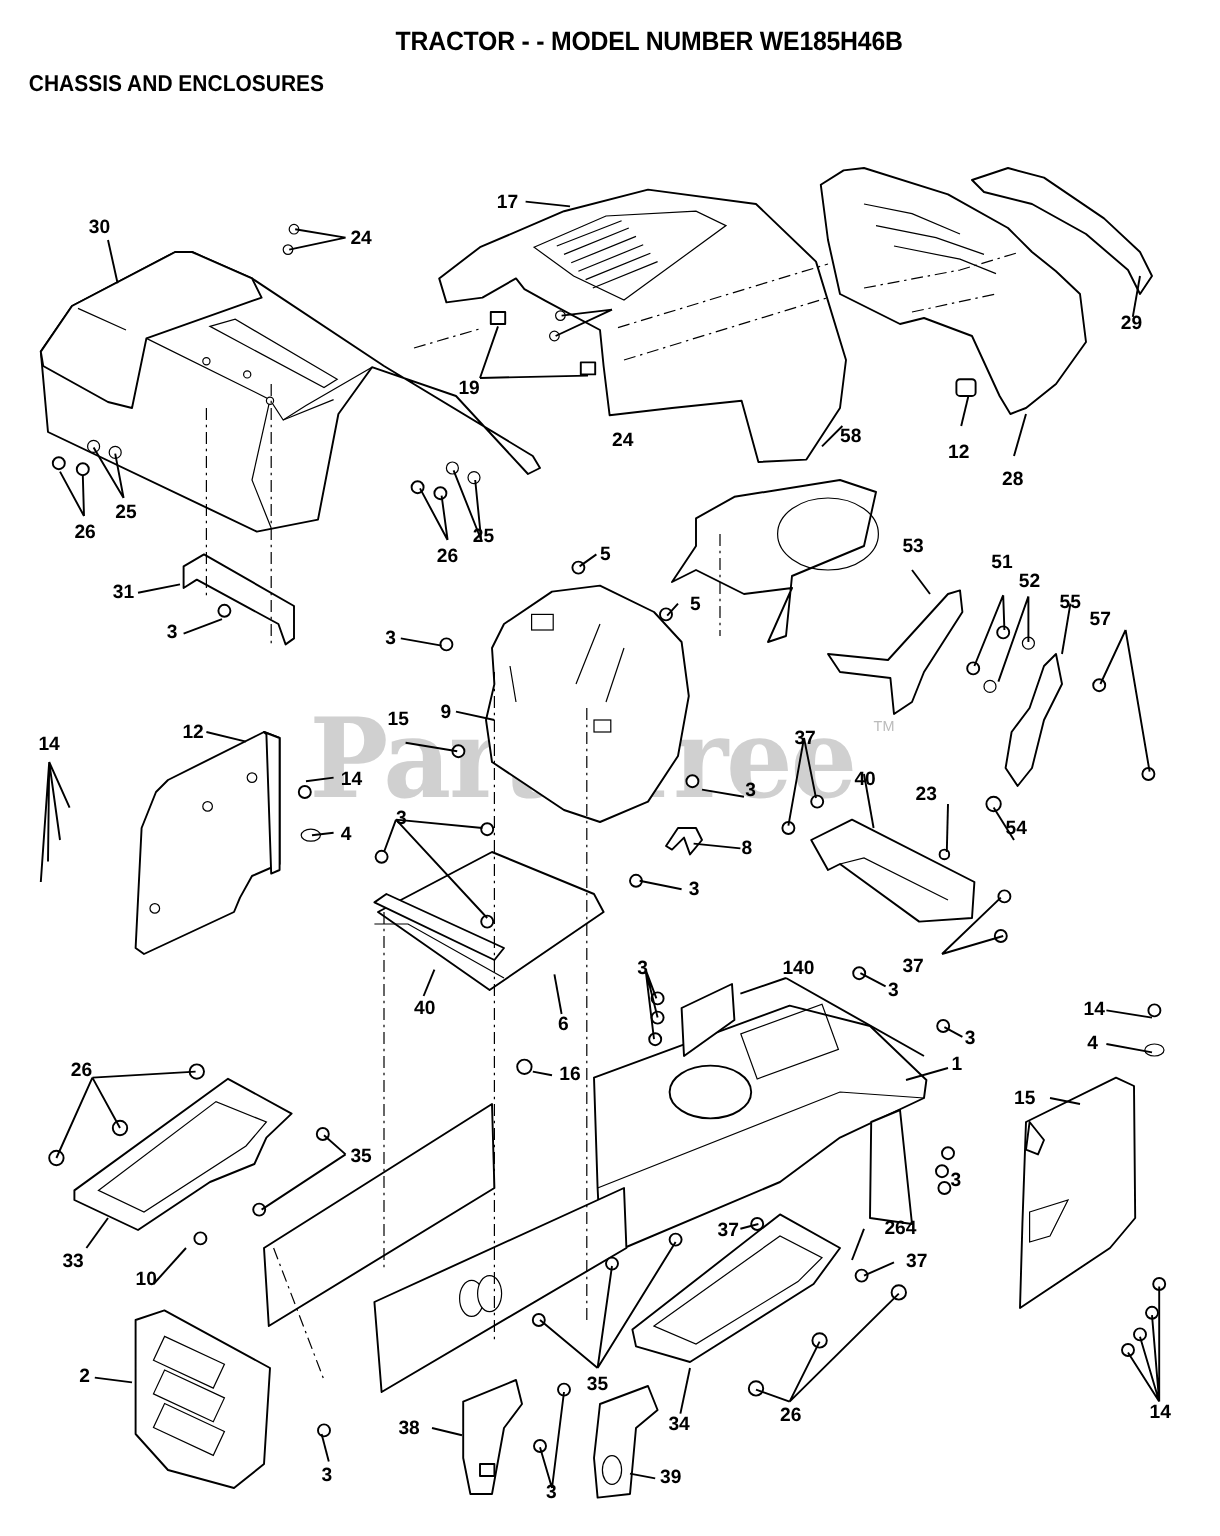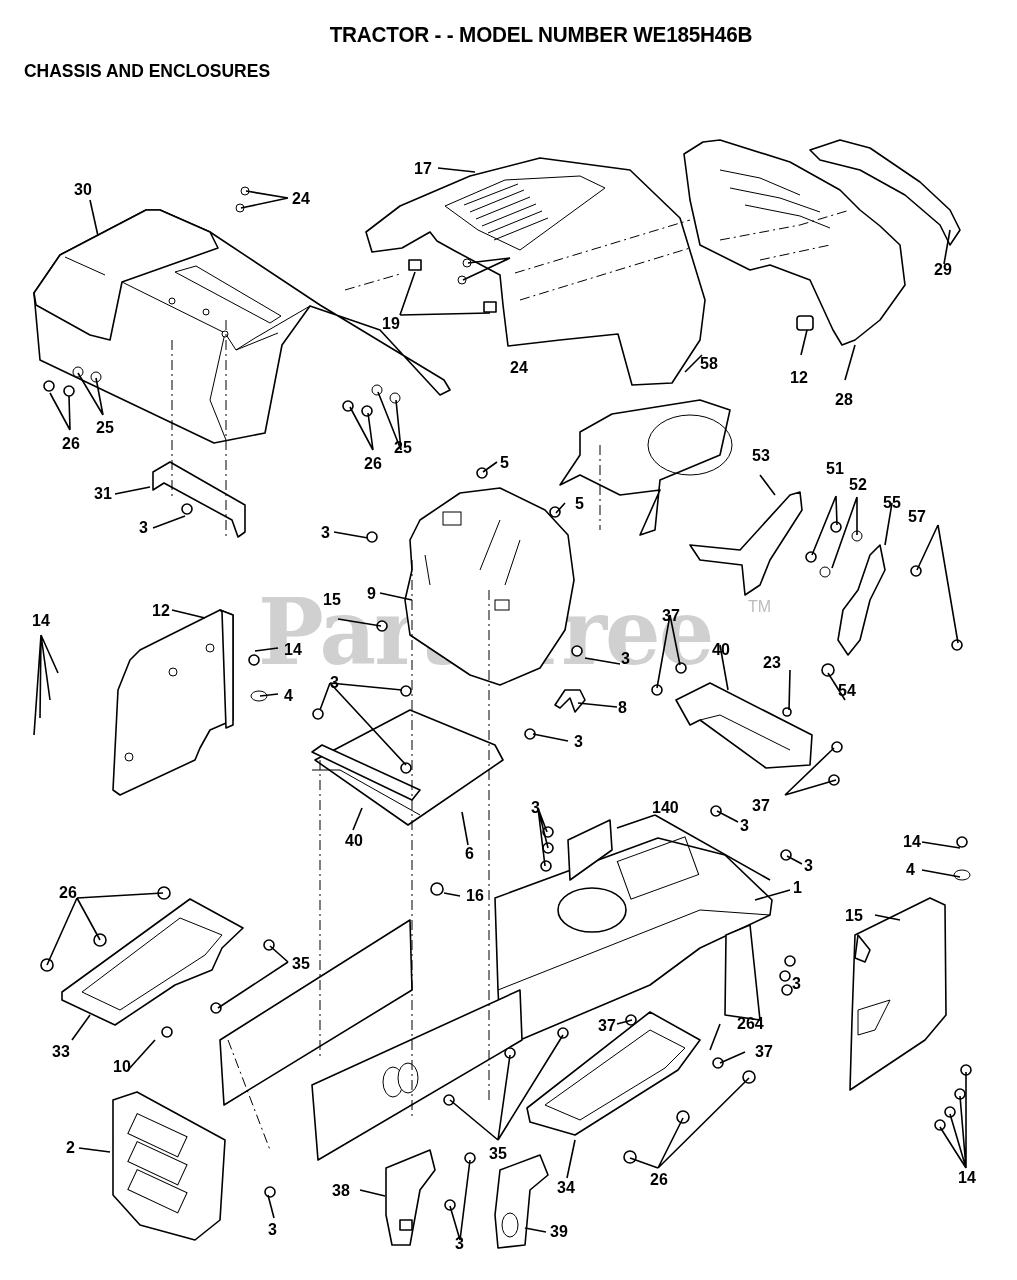--- a/index.html
+++ b/index.html
@@ -7,21 +7,21 @@
   .title { position: absolute; left: 0; top: 22px; width: 1082px; text-align: center; font-weight: bold; font-size: 22px; letter-spacing: -0.2px; transform: scaleX(0.94); transform-origin: 540px 0; }
   .subtitle { position: absolute; left: 24px; top: 60px; font-weight: bold; font-size: 19px; transform: scaleX(0.92); transform-origin: 0 0; }
   svg.diagram { position: absolute; left: 0; top: 0; width: 1017px; height: 1280px; }
   .part { fill: #fff; stroke: #000; stroke-width: 1.6; stroke-linejoin: round; }
   .thin { fill: none; stroke: #000; stroke-width: 1; }
   .dash { fill: none; stroke: #000; stroke-width: 1; stroke-dasharray: 10 4 2 4; }
   .lead { fill: none; stroke: #000; stroke-width: 1.6; }
   .hole { fill: #fff; stroke: #000; stroke-width: 1; }
   .label { position: absolute; font-weight: bold; font-size: 16px; line-height: 16px; white-space: nowrap; }
   .watermark { position: absolute; left: 258px; top: 578px; font-family: "DejaVu Serif", serif; font-weight: bold; font-size: 92px; color: rgba(170,170,170,0.55); letter-spacing: -2px; transform: scaleX(0.95); transform-origin: 0 0; }
-  .tm { position: absolute; left: 748px; top: 598px; font-size: 16px; color: rgba(170,170,170,0.8); }
+  .tm { position: absolute; left: 728px; top: 598px; font-size: 12px; color: rgba(170,170,170,0.8); }
 </style>
 </head>
 <body>
 
 <div class="title">TRACTOR - - MODEL NUMBER WE185H46B</div>
 <div class="subtitle">CHASSIS AND ENCLOSURES</div>
 
 <div class="watermark">PartsTree</div>
 <div class="tm">TM</div>
 

